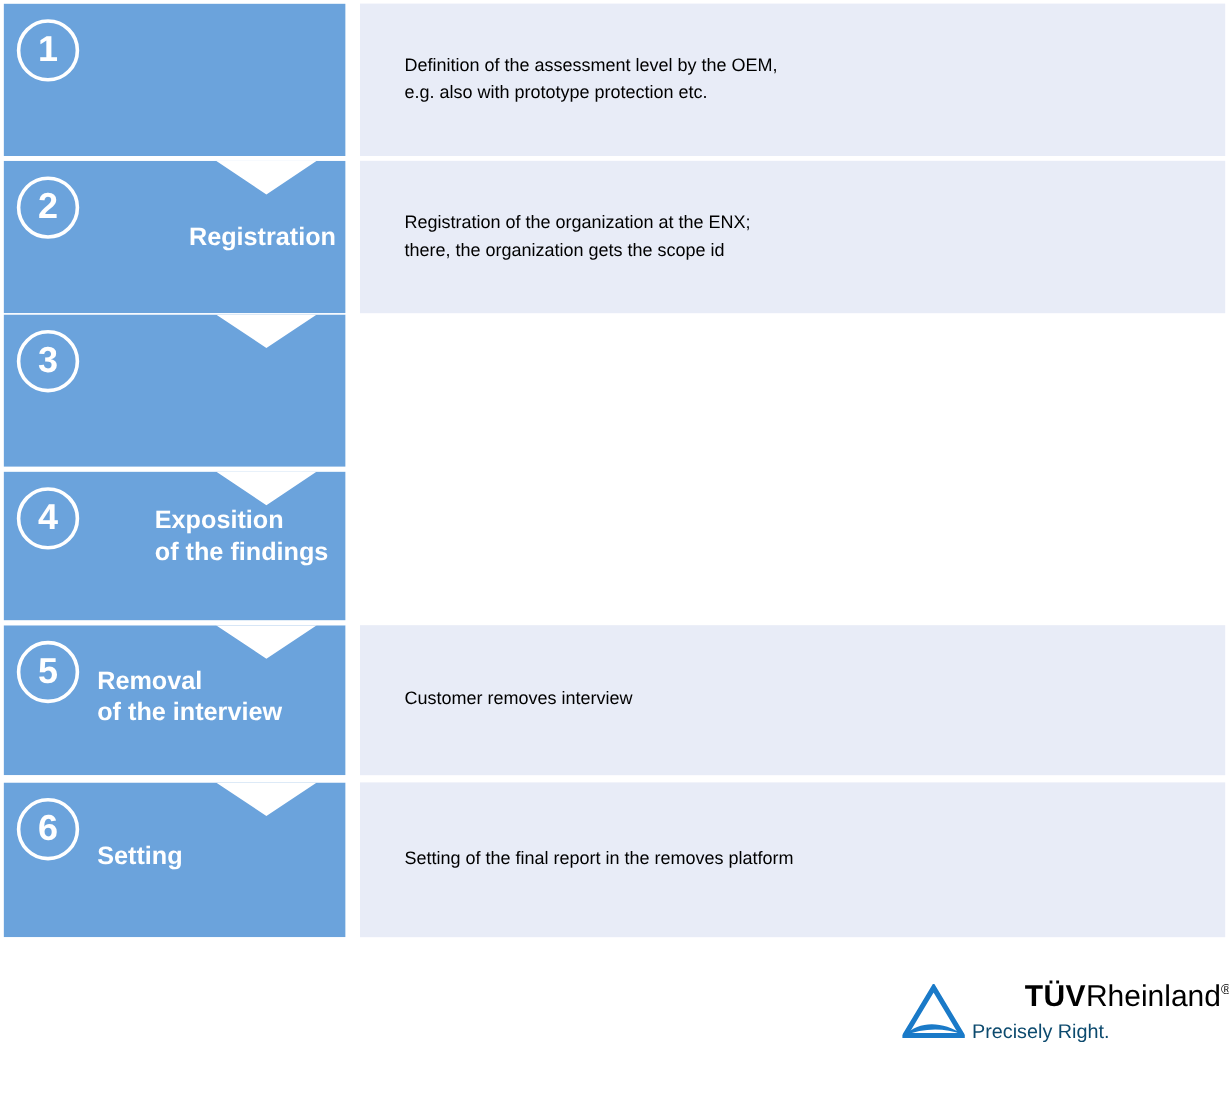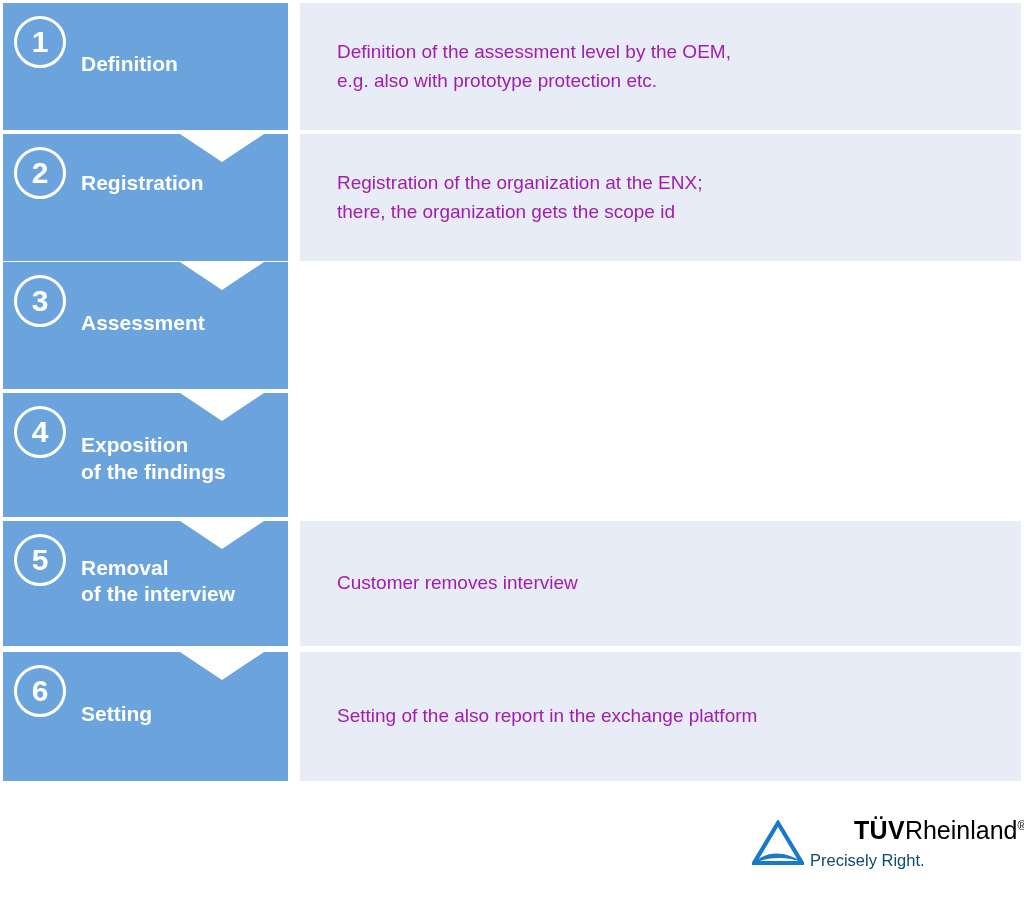--- a/index.html
+++ b/index.html
@@ -92,23 +92,23 @@
     width: 721px;
     height: 100%;
     background: #e8ecf7;
     box-sizing: border-box;
     display: flex;
     align-items: center;
   }
   .desc-text {
     padding-left: 37px;
     padding-right: 20px;
-    font-size: 19px;
+    font-size: 15px;
     line-height: 1.48;
-    color: #a21caf;
+    color: #000000;
     white-space: pre-line;
   }
 
   
   #brand-logo {
     position: absolute;
     left: 752px;
     top: 818px;
     width: 205px;
     height: 62px;
@@ -148,59 +148,57 @@
   }
 </style>
 </head>
 <body>
 
 <div id="process-diagram">
     <div class="process-row" style="top: 3px; height: 127px;">
       <div class="step-block">
         <div class="step-fill"></div>
         <div class="step-badge">1</div>
-        <div class="step-label" style="top: 47.5px;">Definition</div>
       </div>
       <div class="desc-panel">
         <div class="desc-text">Definition of the assessment level by the OEM,
 e.g. also with prototype protection etc.</div>
       </div>
     </div>
     <div class="process-row" style="top: 134px; height: 127px;">
       <div class="step-block">
         <div class="step-fill"></div>
         <svg class="step-notch" viewBox="0 0 285 34" preserveAspectRatio="none">
           <path d="M0 0 H177 L219 28 L261 0 H285 V-6 H0 Z" fill="#ffffff"></path>
         </svg>
         <div class="step-badge">2</div>
-        <div class="step-label" style="top: 36px;">Registration</div>
+        <div class="step-label" style="top: 51px; text-align: right;">Registration</div>
       </div>
       <div class="desc-panel">
         <div class="desc-text">Registration of the organization at the ENX;
 there, the organization gets the scope id</div>
       </div>
     </div>
     <div class="process-row" style="top: 262px; height: 127px;">
       <div class="step-block">
         <div class="step-fill"></div>
         <svg class="step-notch" viewBox="0 0 285 34" preserveAspectRatio="none">
           <path d="M0 0 H177 L219 28 L261 0 H285 V-6 H0 Z" fill="#ffffff"></path>
         </svg>
         <div class="step-badge">3</div>
-        <div class="step-label" style="top: 47.5px;">Assessment</div>
       </div>
     </div>
     <div class="process-row" style="top: 393px; height: 124px;">
       <div class="step-block">
         <div class="step-fill"></div>
         <svg class="step-notch" viewBox="0 0 285 34" preserveAspectRatio="none">
           <path d="M0 0 H177 L219 28 L261 0 H285 V-6 H0 Z" fill="#ffffff"></path>
         </svg>
         <div class="step-badge">4</div>
-        <div class="step-label" style="top: 39px;">Exposition
+        <div class="step-label" style="top: 28px; margin-left: 48px;">Exposition
 of the findings</div>
       </div>
     </div>
     <div class="process-row" style="top: 521px; height: 125px;">
       <div class="step-block">
         <div class="step-fill"></div>
         <svg class="step-notch" viewBox="0 0 285 34" preserveAspectRatio="none">
           <path d="M0 0 H177 L219 28 L261 0 H285 V-6 H0 Z" fill="#ffffff"></path>
         </svg>
         <div class="step-badge">5</div>
@@ -214,21 +212,21 @@
     <div class="process-row" style="top: 652px; height: 129px;">
       <div class="step-block">
         <div class="step-fill"></div>
         <svg class="step-notch" viewBox="0 0 285 34" preserveAspectRatio="none">
           <path d="M0 0 H177 L219 28 L261 0 H285 V-6 H0 Z" fill="#ffffff"></path>
         </svg>
         <div class="step-badge">6</div>
         <div class="step-label" style="top: 48.5px;">Setting</div>
       </div>
       <div class="desc-panel">
-        <div class="desc-text">Setting of the also report in the exchange platform</div>
+        <div class="desc-text">Setting of the final report in the removes platform</div>
       </div>
     </div>
   </div>
 
 <div id="brand-logo">
   <svg id="logo-mark" viewBox="0 0 52 46" xmlns="http://www.w3.org/2000/svg">
     <path d="M26 3 L50 43 L2 43 Z" fill="none" stroke="#1a7ac8" stroke-width="4.2" stroke-linejoin="miter"></path>
     <path d="M2 43 C14 30, 34 31, 50 42 C34 36, 16 37, 2 43 Z" fill="#1a7ac8"></path>
   </svg>
   <div id="logo-wordmark">

